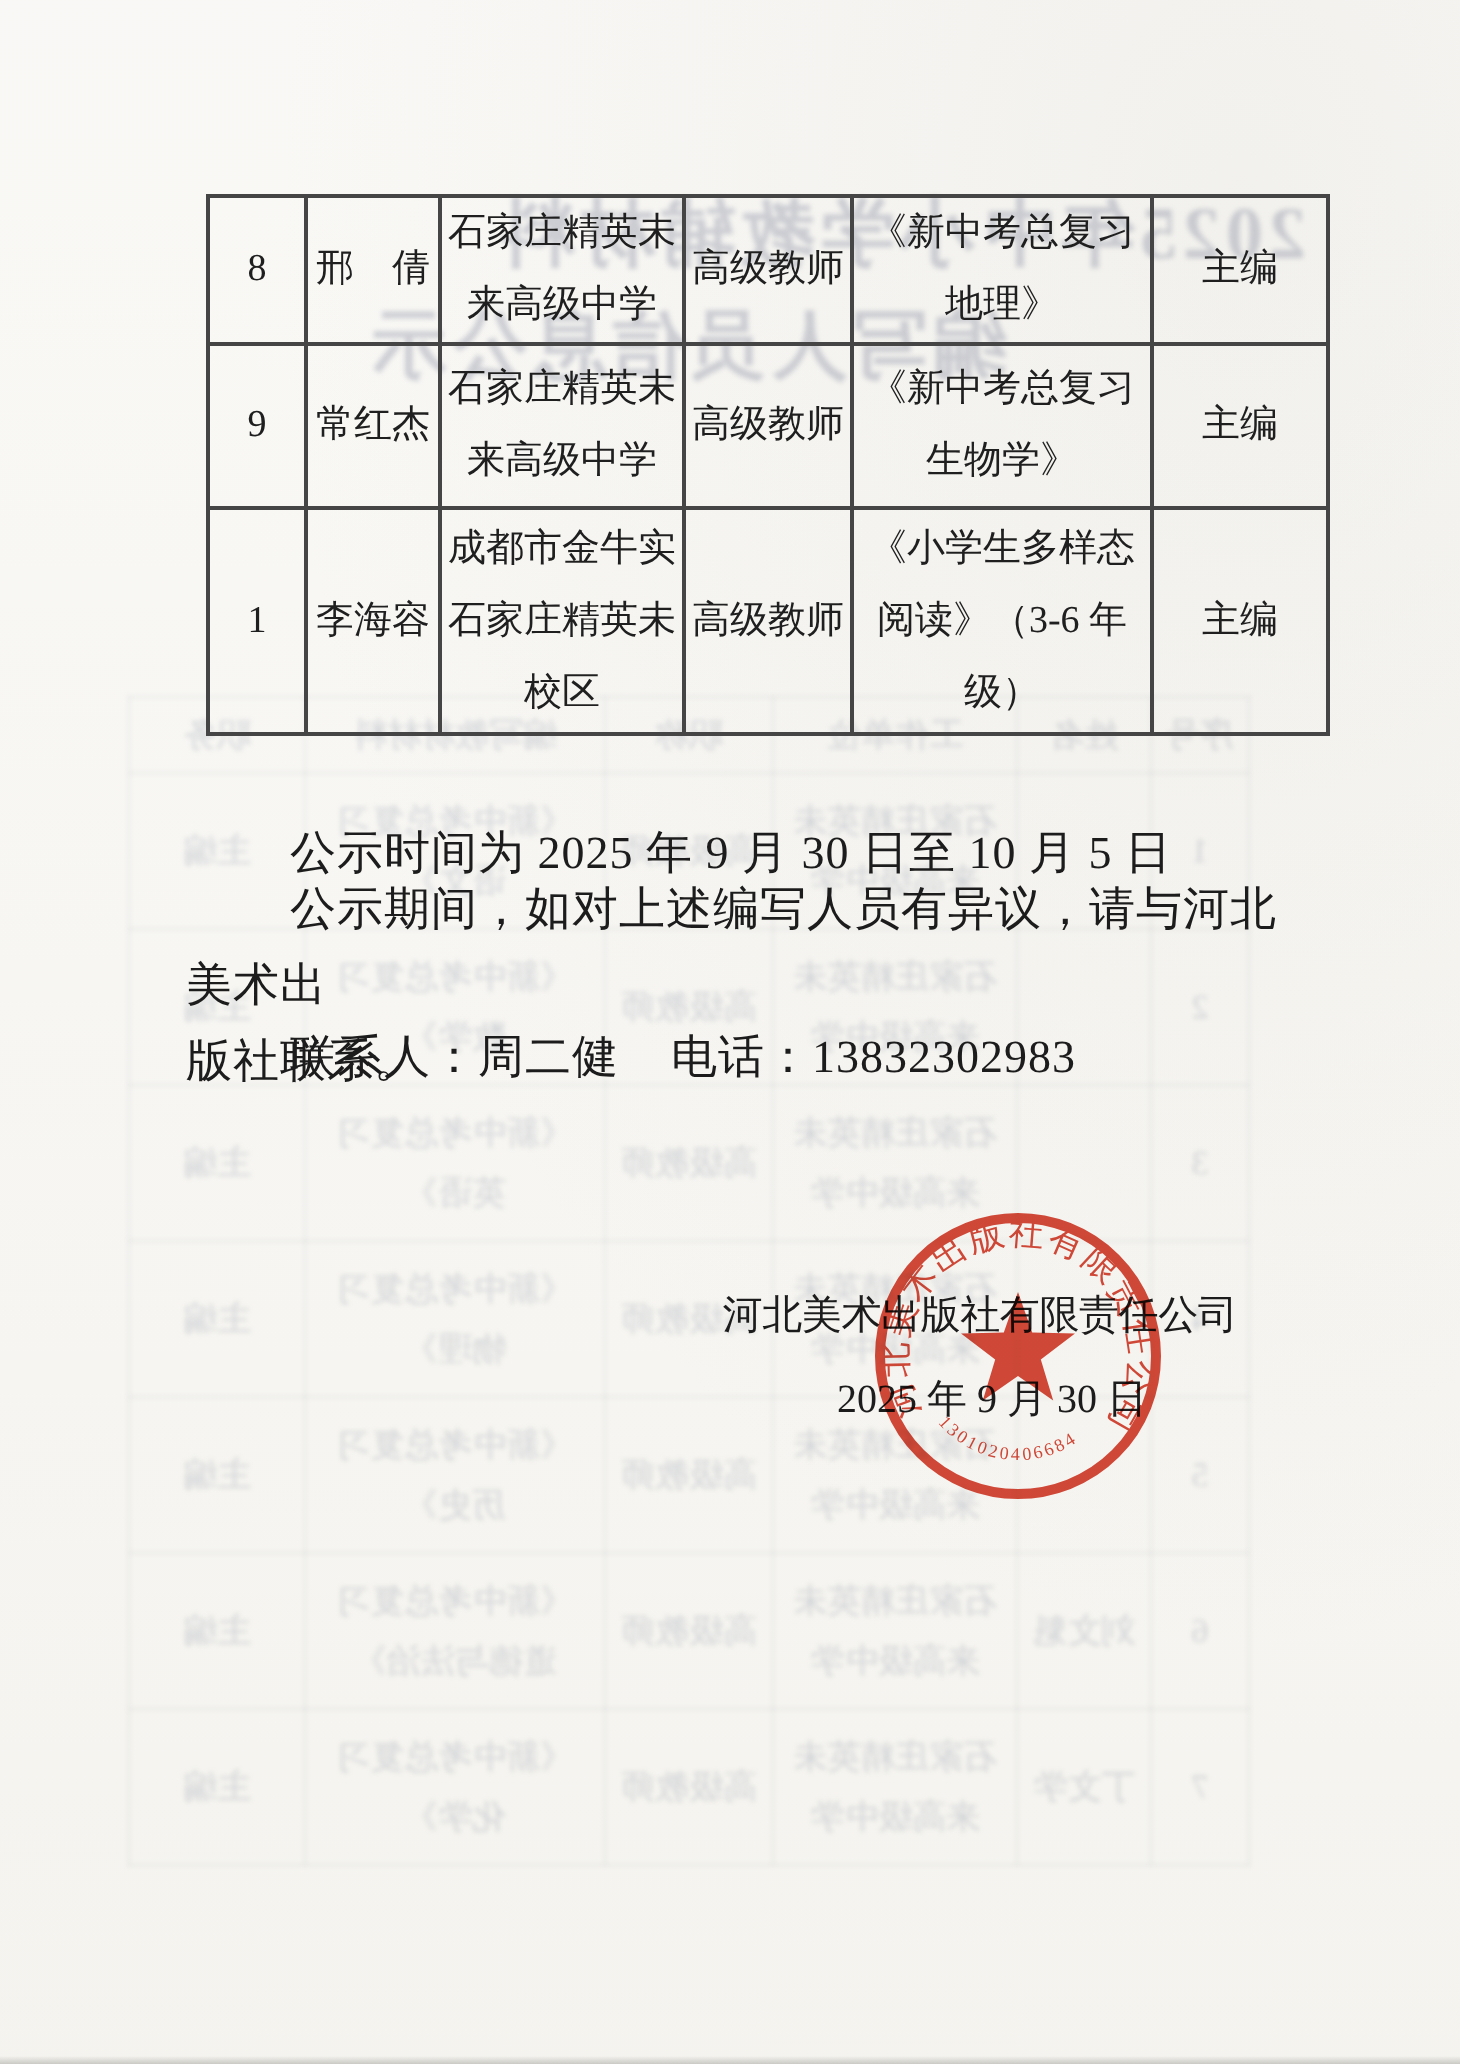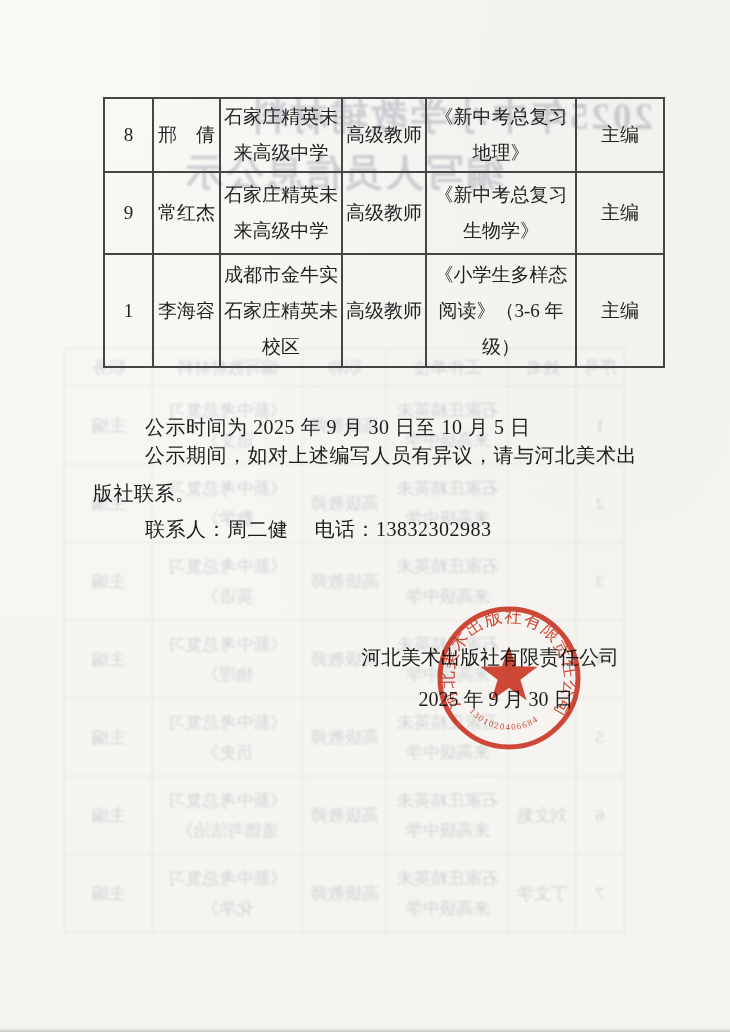--- a/index.html
+++ b/index.html
@@ -59,21 +59,21 @@
     border:2px solid #454545;
     padding:0 2px;white-space:pre-line;vertical-align:middle;
   }
   .roster tr:nth-child(1){height:74px;}
   .roster tr:nth-child(2){height:82px;}
   .roster tr:nth-child(3){height:113px;}
 
   
   .para{
     position:absolute;left:93px;width:556px;
-    font-size:20px;line-height:38px;letter-spacing:.5px;color:#1c1c1c;
+    font-size:23px;line-height:38px;letter-spacing:.5px;color:#1c1c1c;
     white-space:pre-line;
   }
   .p1{top:408px;text-indent:52px;}
   .p2{top:436px;text-indent:52px;}
   .p3{top:510px;text-indent:52px;white-space:nowrap;}
   .phone-label{margin-left:26px;}
 
   
   .sig-block{
     position:absolute;left:330px;top:644px;width:320px;

